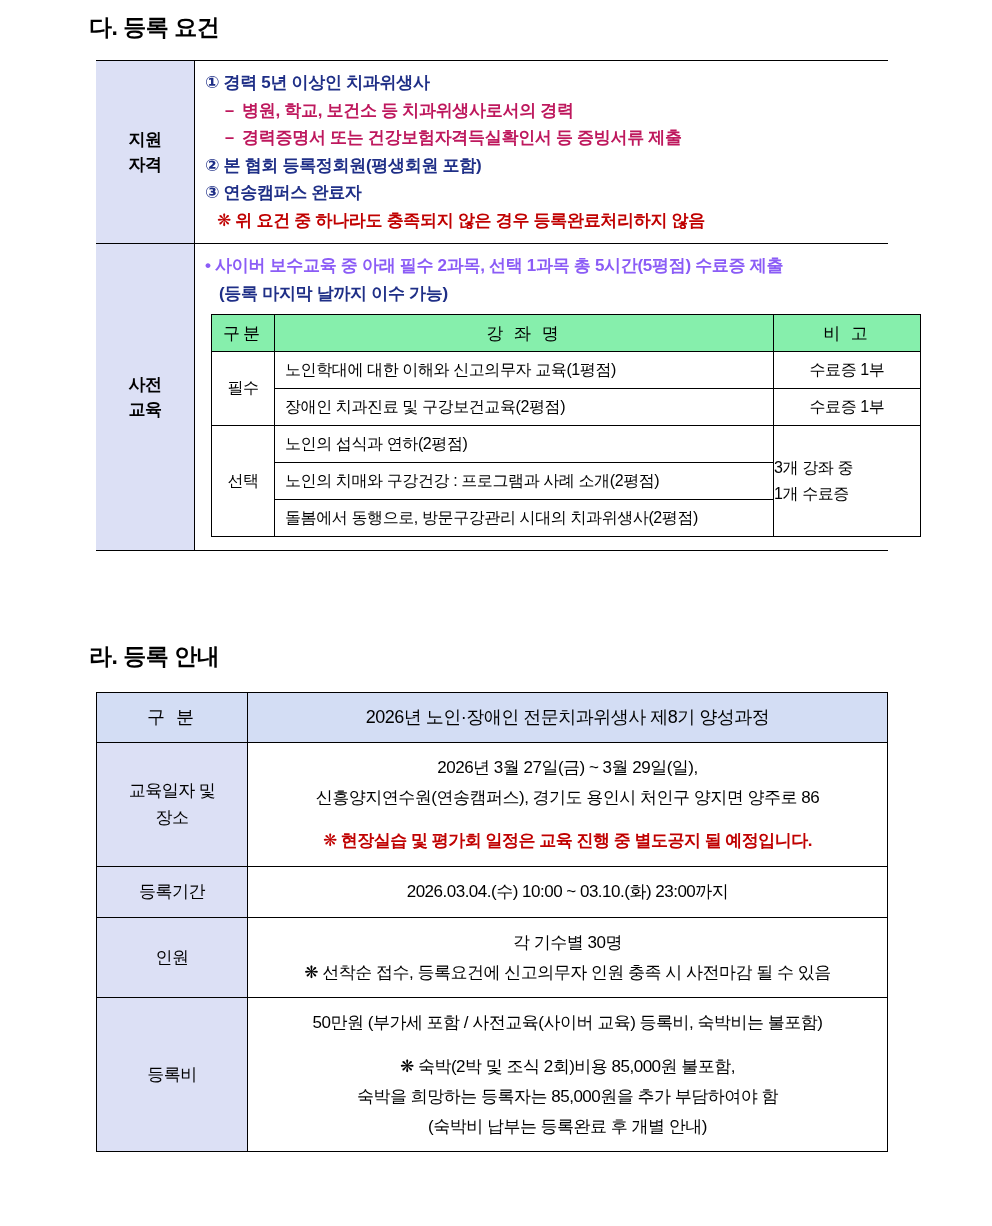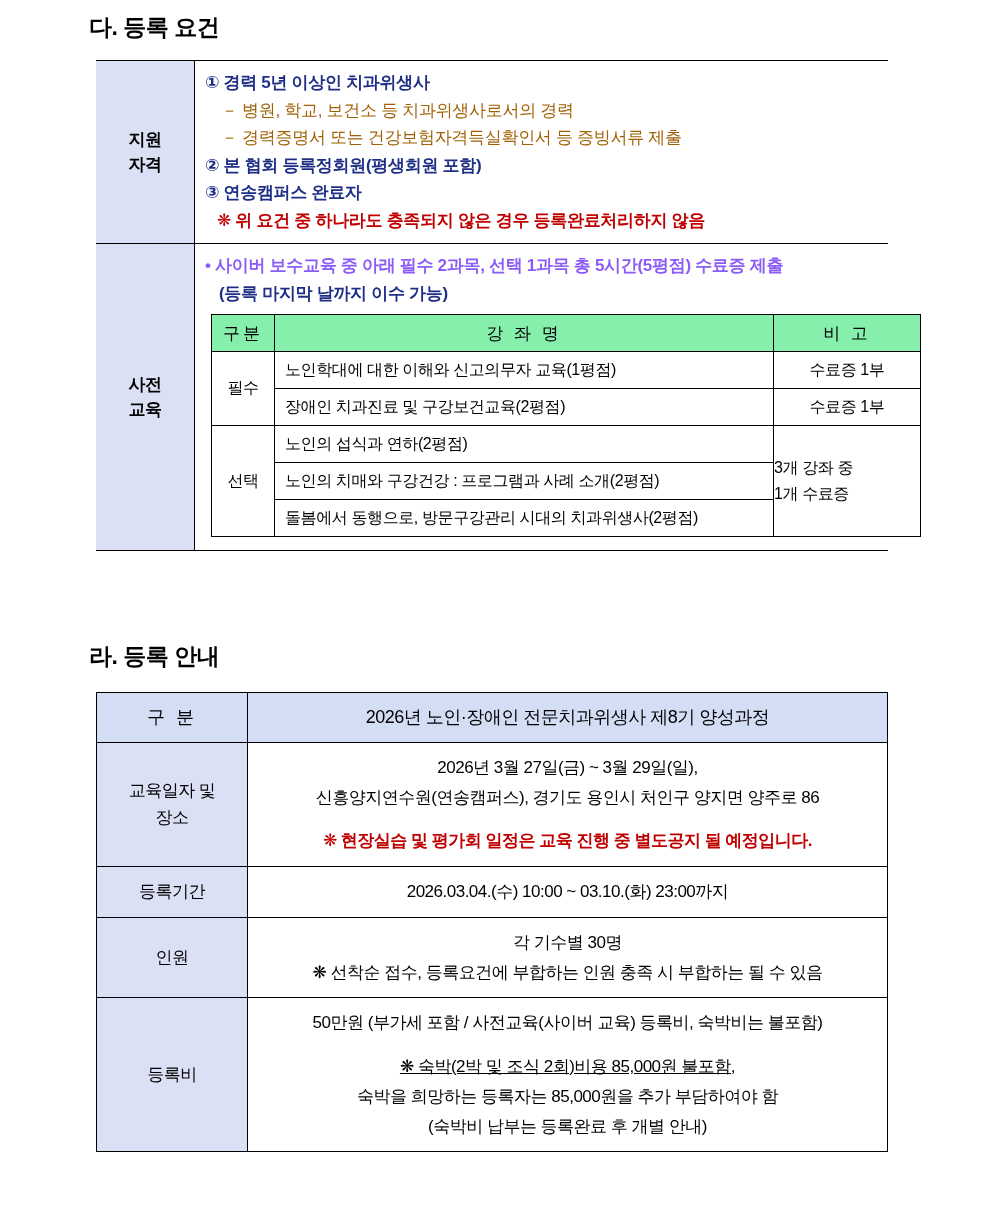--- a/index.html
+++ b/index.html
@@ -63,21 +63,21 @@
     padding: 8px 10px 9px 10px;
   }
 
   .req-line {
     font-size: 17px;
     letter-spacing: -0.3px;
     line-height: 1.62;
     white-space: nowrap;
   }
   .req-line.navy      { color: #1f2f87; font-weight: bold; }
-  .req-line.navy-thin { color: #a16207; font-weight: normal; padding-left: 16px; }
+  .req-line.navy-thin { color: #be185d; font-weight: bold; padding-left: 16px; }
   .req-line.red       { color: #c00000; font-weight: bold; padding-left: 12px; }
   .req-line.bullet    { color: #8b5cf6; font-weight: bold; }
   .req-line.cont      { color: #1f2f87; font-weight: bold; padding-left: 14px; }
 
   
   #table-courses {
     width: 708px;
     margin: 7px 0 4px 6px;
     border-collapse: collapse;
     table-layout: fixed;
@@ -147,21 +147,21 @@
   }
   #table-guide td.g-value {
     text-align: center;
     font-size: 17px;
     letter-spacing: -0.5px;
     line-height: 1.75;
   }
   .gv-line { display: block; white-space: nowrap; }
   .gv-red  { color: #c00000; font-weight: bold; }
   .gv-gap  { display: block; height: 14px; }
-  .gv-underline { text-decoration: underline; }
+  .gv-underline { }
 </style>
 </head>
 <body>
 
 <div class="page">
 
   <div class="section-heading" id="heading-da">다. 등록 요건</div>
 
   <table id="table-requirements">
     <tbody>
@@ -258,21 +258,21 @@
           <span class="gv-line">2026.03.04.(수) 10:00 ~ 03.10.(화) 23:00까지</span>
         </td>
       </tr>
 
       <tr>
         <td class="g-label">
           <div>인원</div>
         </td>
         <td class="g-value">
           <span class="gv-line">각 기수별 30명</span>
-          <span class="gv-line">❋ 선착순 접수, 등록요건에 부합하는 인원 충족 시 부합하는 될 수 있음</span>
+          <span class="gv-line">❋ 선착순 접수, 등록요건에 신고의무자 인원 충족 시 사전마감 될 수 있음</span>
         </td>
       </tr>
 
       <tr>
         <td class="g-label">
           <div>등록비</div>
         </td>
         <td class="g-value">
           <span class="gv-line">50만원 (부가세 포함 / 사전교육(사이버 교육) 등록비, 숙박비는 불포함)</span>
           <span class="gv-gap"></span>

